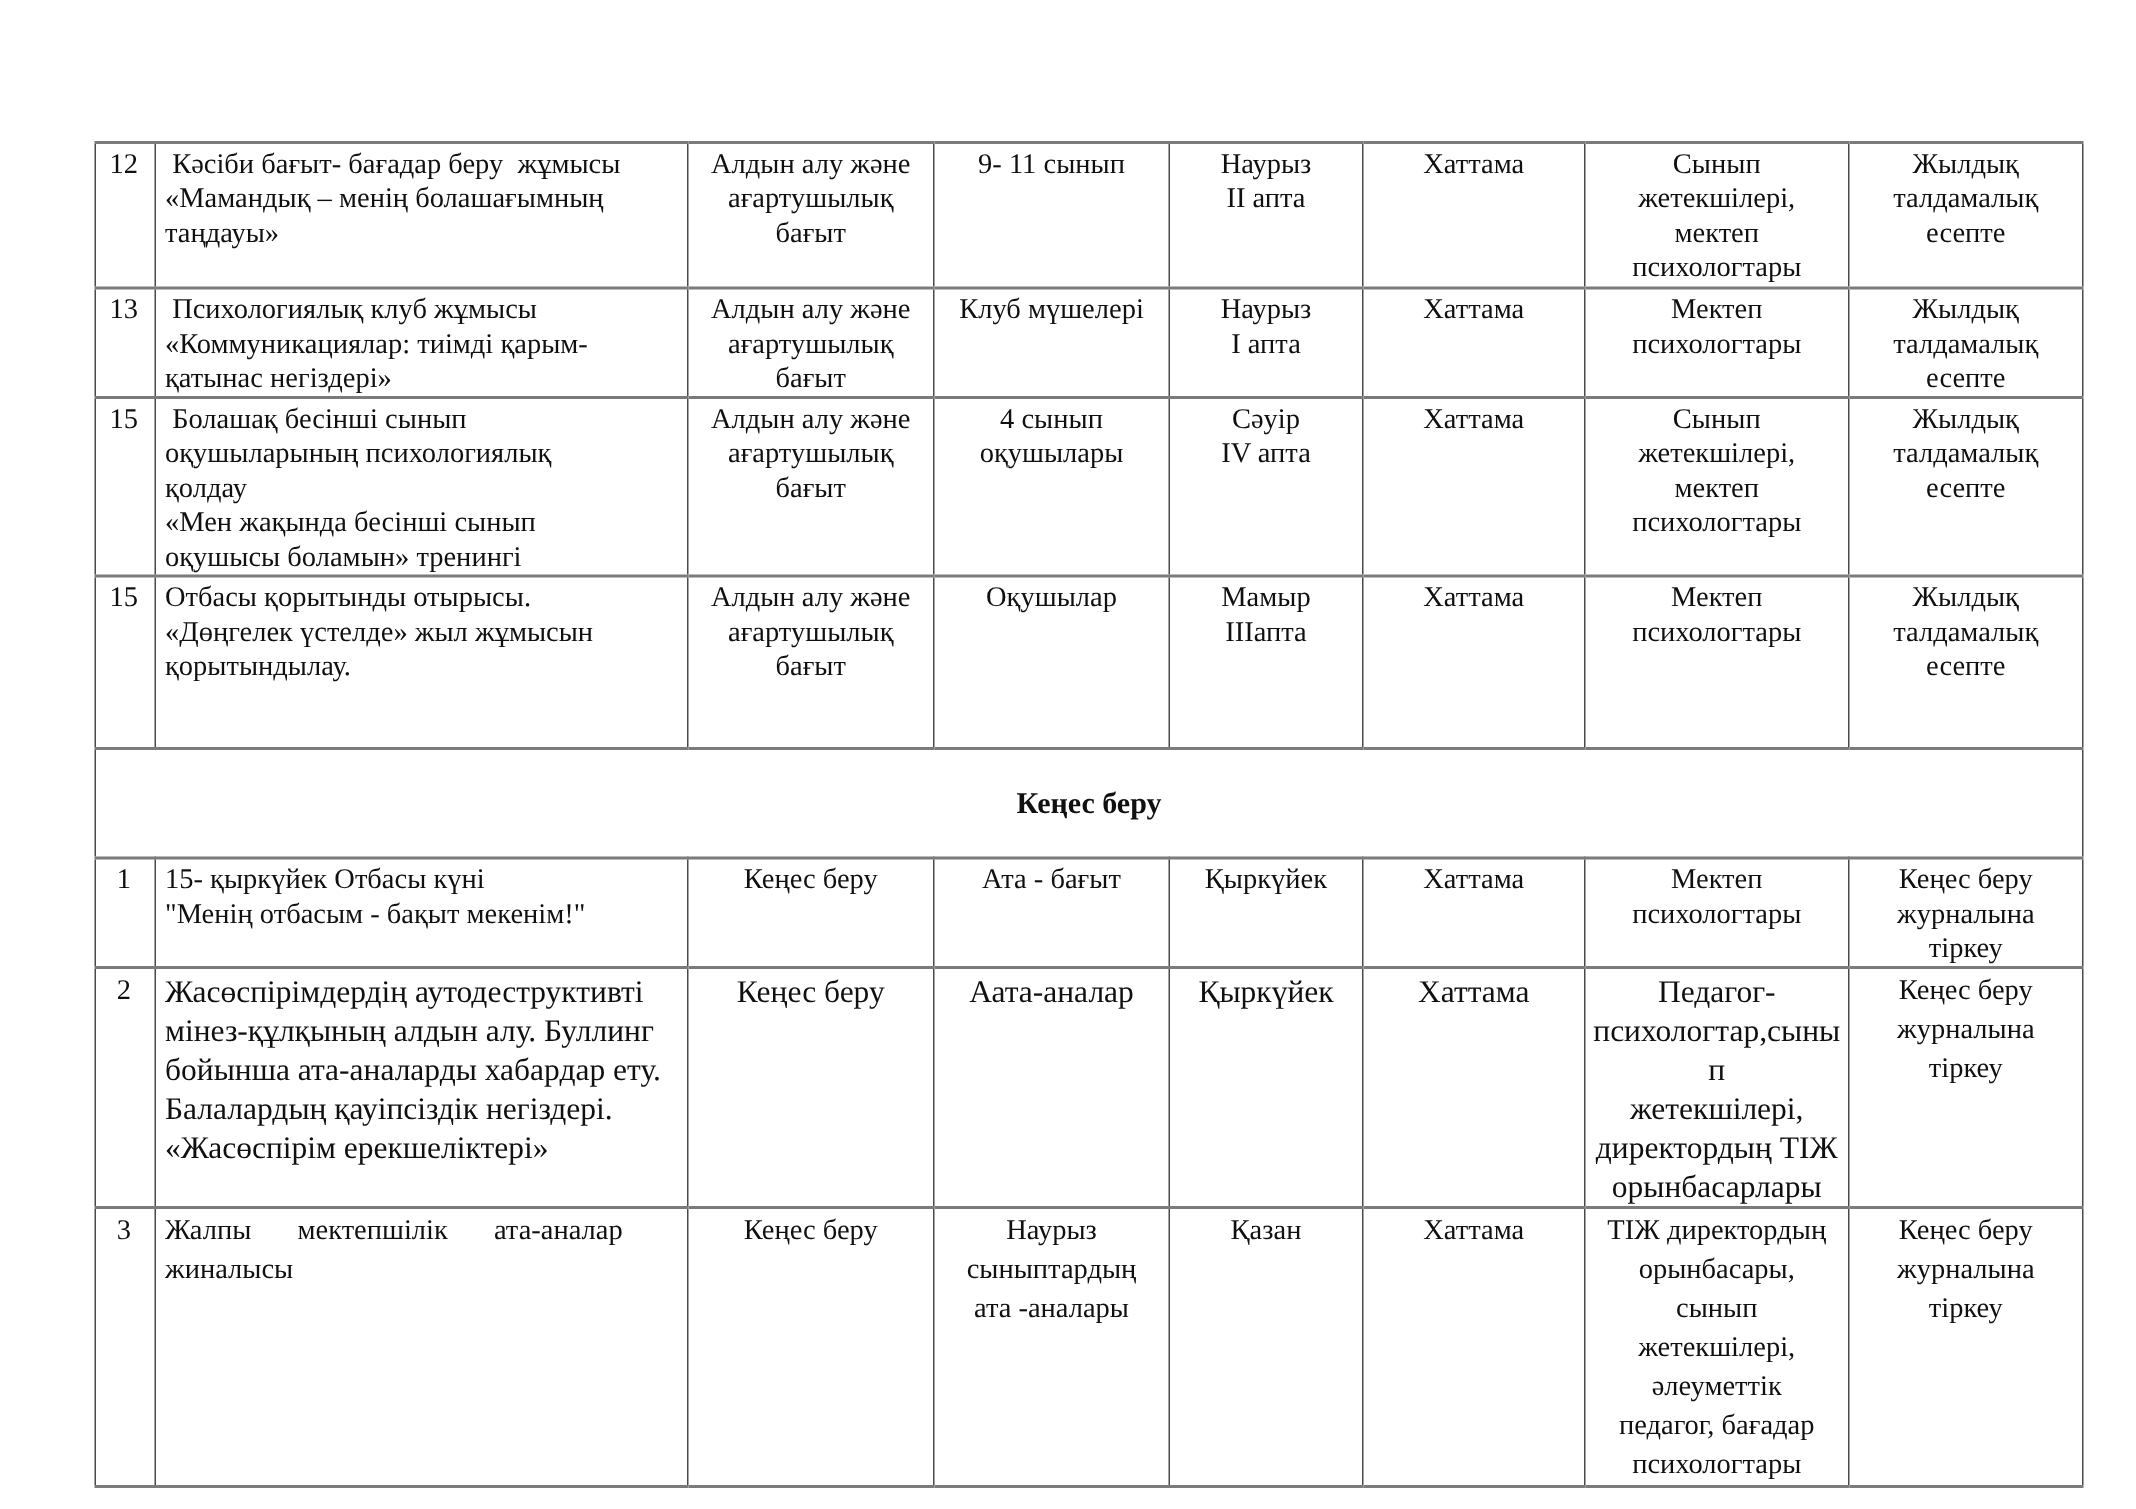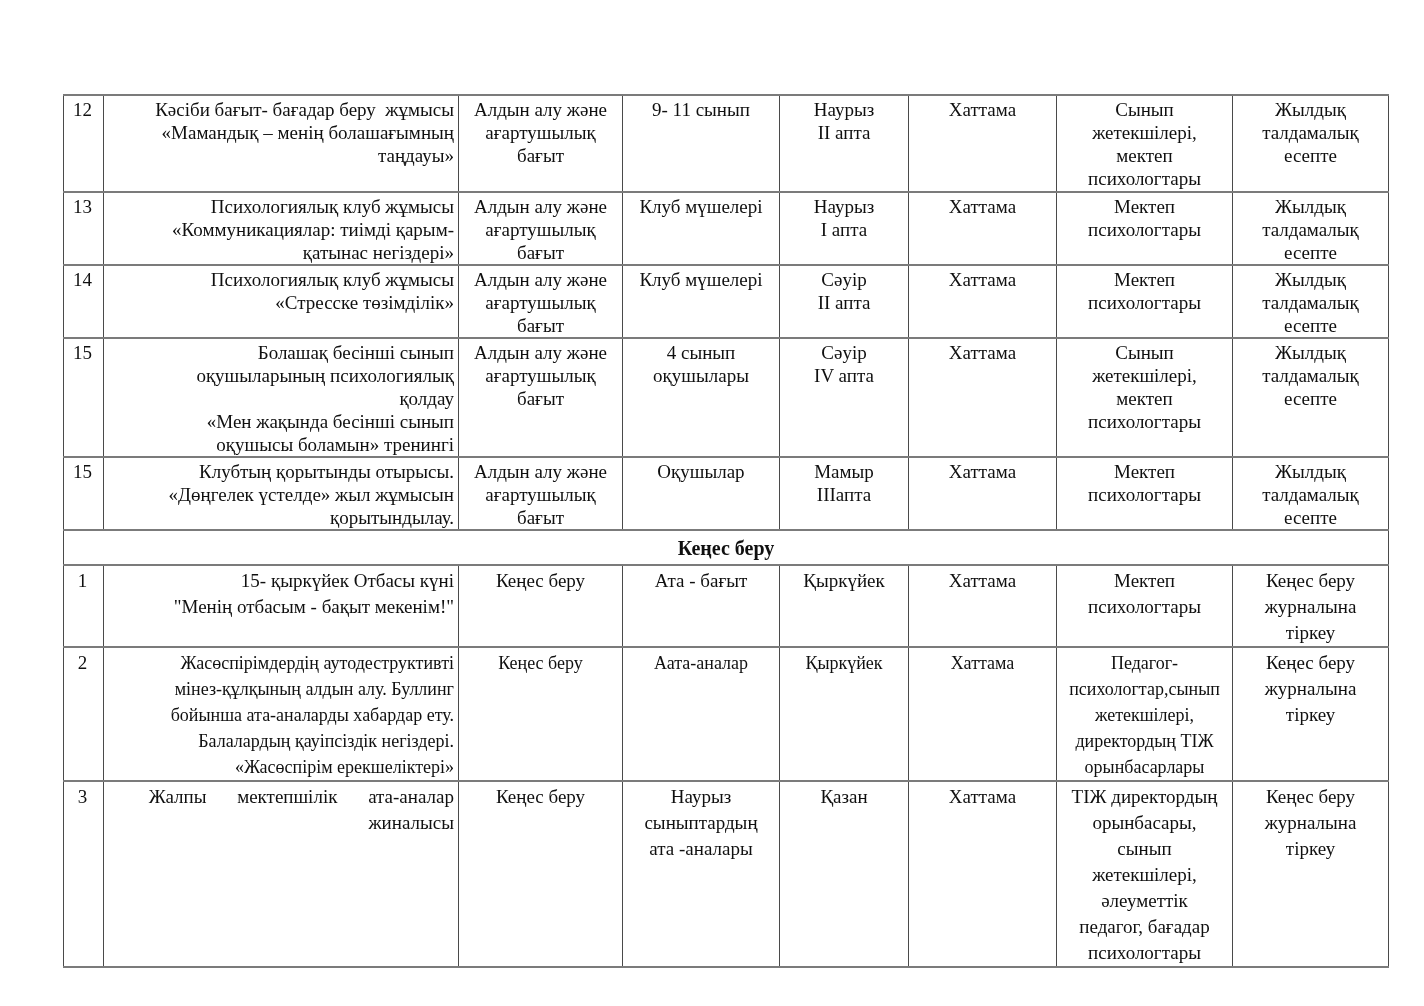--- a/index.html
+++ b/index.html
@@ -45,34 +45,34 @@
     border-bottom: 2px solid #7b7b7b;
     font-size: 19px;
     line-height: 23px;
     padding: 2px 4px 0 4px;
     text-align: center;
     white-space: pre-wrap;
     overflow: hidden;
     word-wrap: break-word;
   }
   td[data-name="cell-activity"] {
-    text-align: right;
+    text-align: left;
     padding-left: 6px;
   }
   td[data-name="cell-no"] {
     text-align: center;
     padding-left: 2px;
   }
   
   tbody tr:nth-child(7) td,
   tbody tr:nth-child(8) td,
   tbody tr:nth-child(9) td {
     line-height: 26px;
   }
-  td.small { font-size: 18px; }
+  td.small { font-size: 21px; }
   td.spread { word-spacing: 26px; margin-left: 28px; }
 
   td.section-cell {
     font-weight: bold;
     font-size: 20px;
     text-align: center;
     line-height: 29px;
     padding: 2px 0 0 0;
     vertical-align: middle;
   }
@@ -137,37 +137,20 @@
           <td data-name="cell-date">Наурыз
 I апта</td>
           <td data-name="cell-form">Хаттама</td>
           <td data-name="cell-responsible">Мектеп
 психологтары</td>
           <td data-name="cell-record">Жылдық
 талдамалық
 есепте</td>
         </tr>
         <tr data-name="table-row">
-          <td data-name="cell-no">14</td>
-          <td data-name="cell-activity"> Психологиялық клуб жұмысы
-«Стресске төзімділік»</td>
-          <td data-name="cell-direction">Алдын алу және
-ағартушылық
-бағыт</td>
-          <td data-name="cell-audience">Клуб мүшелері</td>
-          <td data-name="cell-date">Сәуір
-II апта</td>
-          <td data-name="cell-form">Хаттама</td>
-          <td data-name="cell-responsible">Мектеп
-психологтары</td>
-          <td data-name="cell-record">Жылдық
-талдамалық
-есепте</td>
-        </tr>
-        <tr data-name="table-row">
           <td data-name="cell-no">15</td>
           <td data-name="cell-activity"> Болашақ бесінші сынып
 оқушыларының психологиялық
 қолдау
 «Мен жақында бесінші сынып
 оқушысы боламын» тренингі</td>
           <td data-name="cell-direction">Алдын алу және
 ағартушылық
 бағыт</td>
           <td data-name="cell-audience">4 сынып
@@ -178,21 +161,21 @@
           <td data-name="cell-responsible">Сынып
 жетекшілері,
 мектеп
 психологтары</td>
           <td data-name="cell-record">Жылдық
 талдамалық
 есепте</td>
         </tr>
         <tr data-name="table-row">
           <td data-name="cell-no">15</td>
-          <td data-name="cell-activity">Клубтың қорытынды отырысы.
+          <td data-name="cell-activity">Отбасы қорытынды отырысы.
 «Дөңгелек үстелде» жыл жұмысын
 қорытындылау.</td>
           <td data-name="cell-direction">Алдын алу және
 ағартушылық
 бағыт</td>
           <td data-name="cell-audience">Оқушылар</td>
           <td data-name="cell-date">Мамыр
 IIIапта</td>
           <td data-name="cell-form">Хаттама</td>
           <td data-name="cell-responsible">Мектеп

